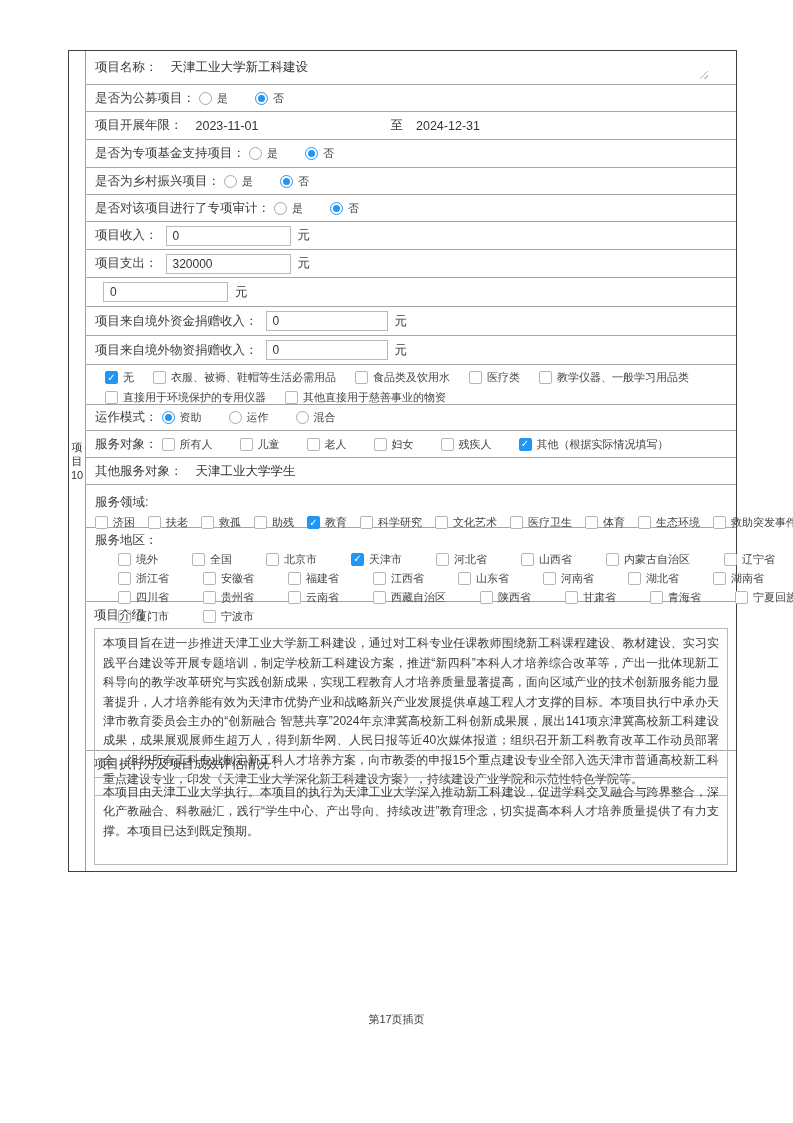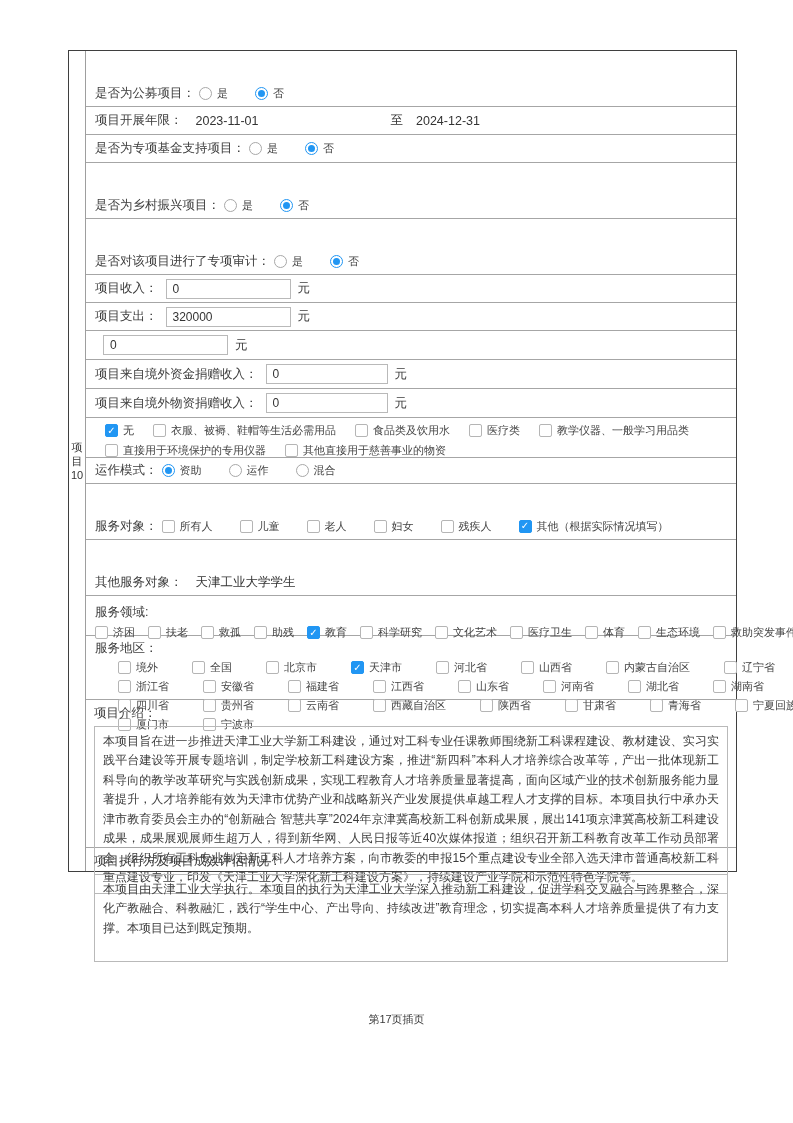--- a/index.html
+++ b/index.html
@@ -84,21 +84,21 @@
   .radio.on { border-color: #2196f3; }
   .radio .dot { display: none; }
   .radio.on .dot { display: block; width: 7px; height: 7px; border-radius: 50%; background: #2196f3; }
   .gap-lg > .opt { margin-right: 27px; }
   .gap-md > .opt { margin-right: 19px; }
   .gap-sm > .opt { margin-right: 13px; }
   .gap-xs > .opt { margin-right: 11px; padding-left: 23px; }
   .optgroup .opt:last-child { margin-right: 0; }
   
   .r-name { min-height: 34px; }
-  .r-sm { min-height: 27px; margin-top: 29px; }
+  .r-sm { min-height: 27px; }
   .r-28 { min-height: 28px; }
   .r-29 { min-height: 29px; }
   .r-26 { min-height: 26px; text-align: right; }
   .stackrow { align-items: flex-start; padding-top: 5px; }
   .r-types { min-height: 40px; }
   .types-lines { display: flex; flex-direction: column; gap: 5px; margin-left: 10px; }
   .r-fields { min-height: 40px; flex-direction: column; align-items: stretch; justify-content: center; }
   .r-fields .lbl { margin-bottom: 4px; margin-top: 13px; }
   .r-regions { min-height: 64px; flex-direction: column; align-items: stretch; padding-top: 4px; }
   .r-regions .lbl { margin-bottom: 3px; }
@@ -139,20 +139,25 @@
 </style>
 </head>
 <body>
 
 <div class="page">
 
   <div class="form-table">
     <div class="side-cell">项目10</div>
     <div class="main-col">
 
+      <div class="row r-name">
+        <span class="lbl">项目名称：</span>
+        <span class="val">天津工业大学新工科建设</span>
+        <span class="resize-grip"></span>
+      </div>
 
       <div class="row r-sm">
         <span class="lbl">是否为公募项目：</span>
         <span class="optgroup gap-lg" style="margin-left:4px">
             <span class="opt">
               <span class="radio"></span>
               <span class="opt-label">是</span>
             </span>
             <span class="opt">
               <span class="radio on">

